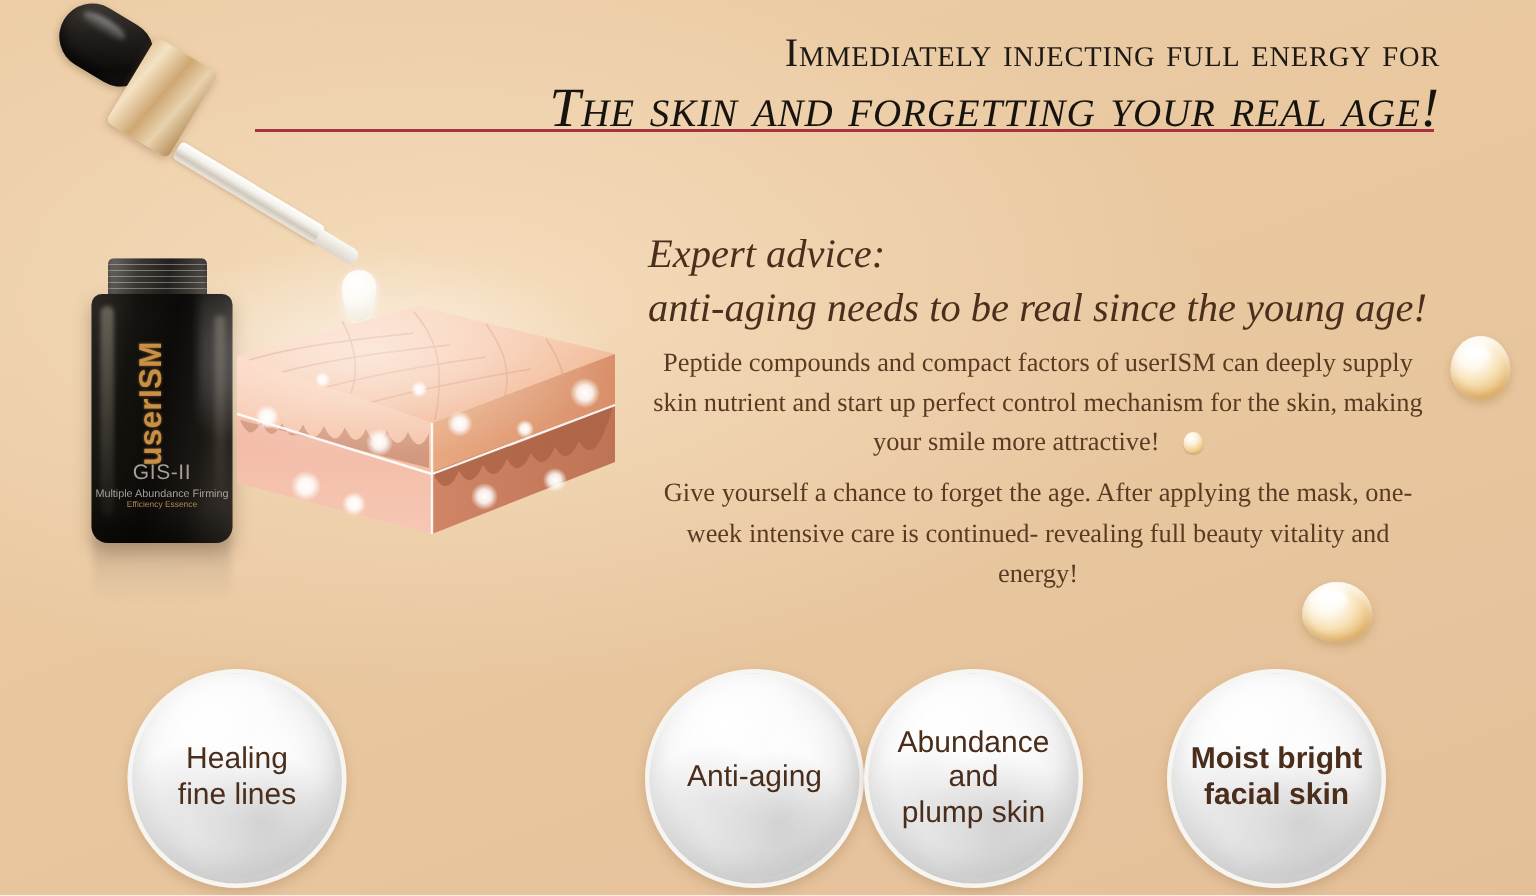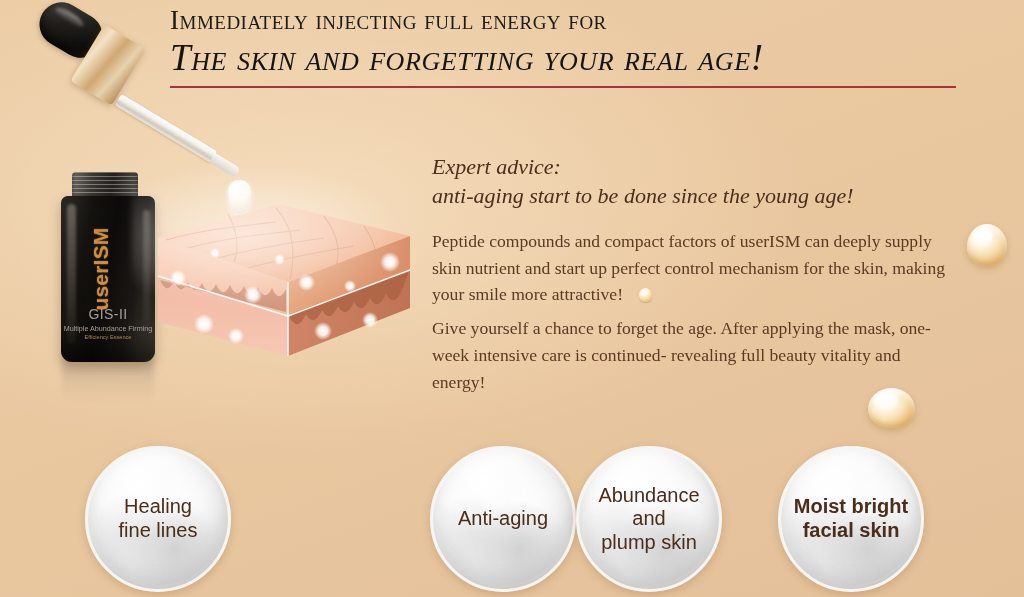--- a/index.html
+++ b/index.html
@@ -19,22 +19,23 @@
     background:
       radial-gradient(ellipse 70% 60% at 30% 35%, rgba(255,236,210,0.55) 0%, rgba(255,236,210,0) 70%),
       linear-gradient(160deg, #eccda6 0%, #e9c8a0 45%, #e4c099 100%);
     overflow: hidden;
   }
 
   
   .headline {
     position: absolute;
     left: 170px;
-    top: 5px;
+    top: 20px;
     width: 790px;
+    text-align: right;
   }
   .headline-line1 {
     font-family: "Liberation Serif", serif;
     font-variant: small-caps;
     font-size: 27px;
     letter-spacing: 0.5px;
     color: #1d1a16;
     line-height: 1.12;
     white-space: nowrap;
   }
@@ -59,35 +60,35 @@
   }
 
   
   .advice {
     position: absolute;
     left: 432px;
     top: 152px;
     width: 540px;
     font-family: "Liberation Serif", serif;
     font-style: italic;
-    font-size: 22px;
+    font-size: 27px;
     line-height: 1.32;
     color: #4a2f1c;
   }
   .body-copy {
     position: absolute;
     left: 432px;
     top: 228px;
     width: 520px;
     font-family: "Liberation Serif", serif;
     font-size: 17.6px;
     line-height: 1.52;
     color: #5a3a22;
   }
-  .body-copy p { margin: 0; }
+  .body-copy p { margin: 0; text-align: center; }
   .body-copy p.second { margin-top: 7px; }
 
   .inline-drop {
     display: inline-block;
     width: 13px;
     height: 14px;
     margin-left: 16px;
     vertical-align: -2px;
     border-radius: 52% 52% 46% 46% / 56% 56% 44% 44%;
     background:
@@ -433,21 +434,21 @@
     <div class="sparkle" style="left:46px;  top:118px; width:20px; height:20px;"></div>
     <div class="sparkle" style="left:80px;  top:132px; width:16px; height:16px;"></div>
     <div class="sparkle" style="left:166px; top:126px; width:18px; height:18px;"></div>
     <div class="sparkle" style="left:214px; top:116px; width:16px; height:16px;"></div>
     <div class="sparkle" style="left:126px; top:58px;  width:11px; height:11px;"></div>
     <div class="sparkle" style="left:62px;  top:52px;  width:10px; height:10px;"></div>
   </div>
 
   <div class="advice">
     <div>Expert advice:</div>
-    <div>anti-aging start to be done since the young age!</div>
+    <div>anti-aging needs to be real since the young age!</div>
   </div>
 
   <div class="body-copy">
     <p><span>Peptide compounds and compact factors of userISM can deeply supply skin nutrient and start up perfect control mechanism for the skin, making your smile more attractive!</span><span class="inline-drop"></span></p>
     <p class="second">Give yourself a chance to forget the age. After applying the mask, one-week intensive care is continued- revealing full beauty vitality and energy!</p>
   </div>
 
   <div class="droplet droplet-1"></div>
   <div class="droplet droplet-2"></div>
 

